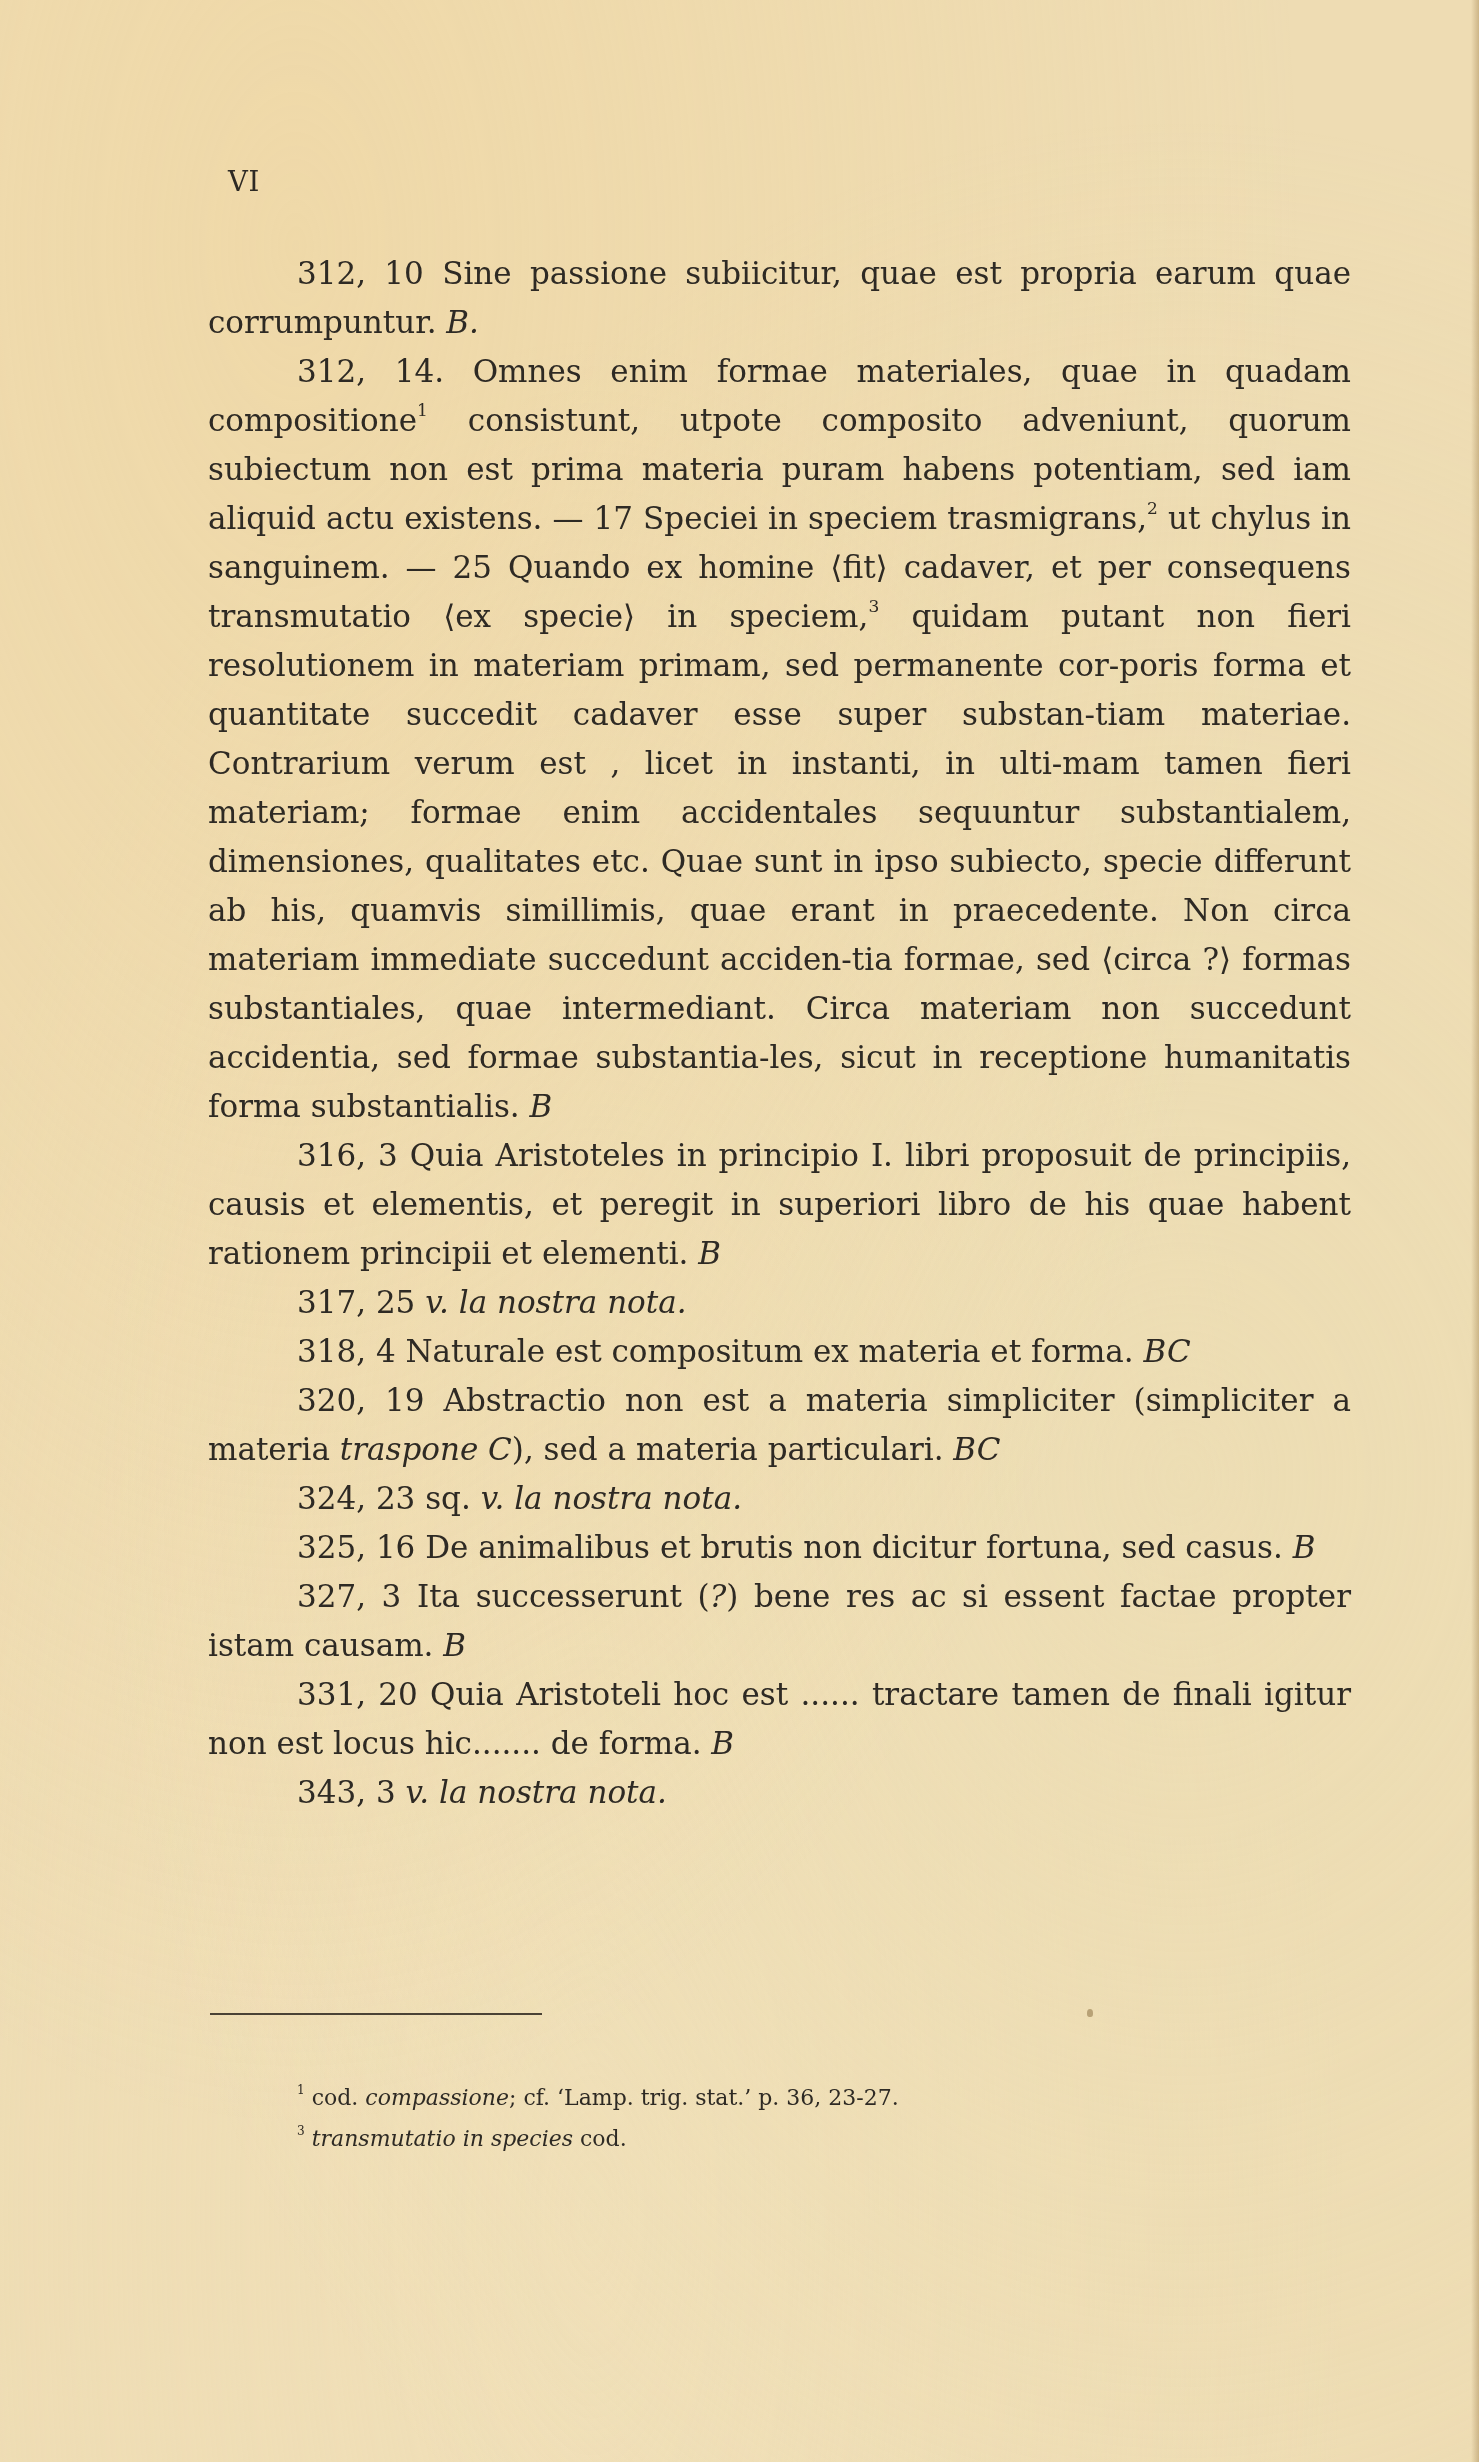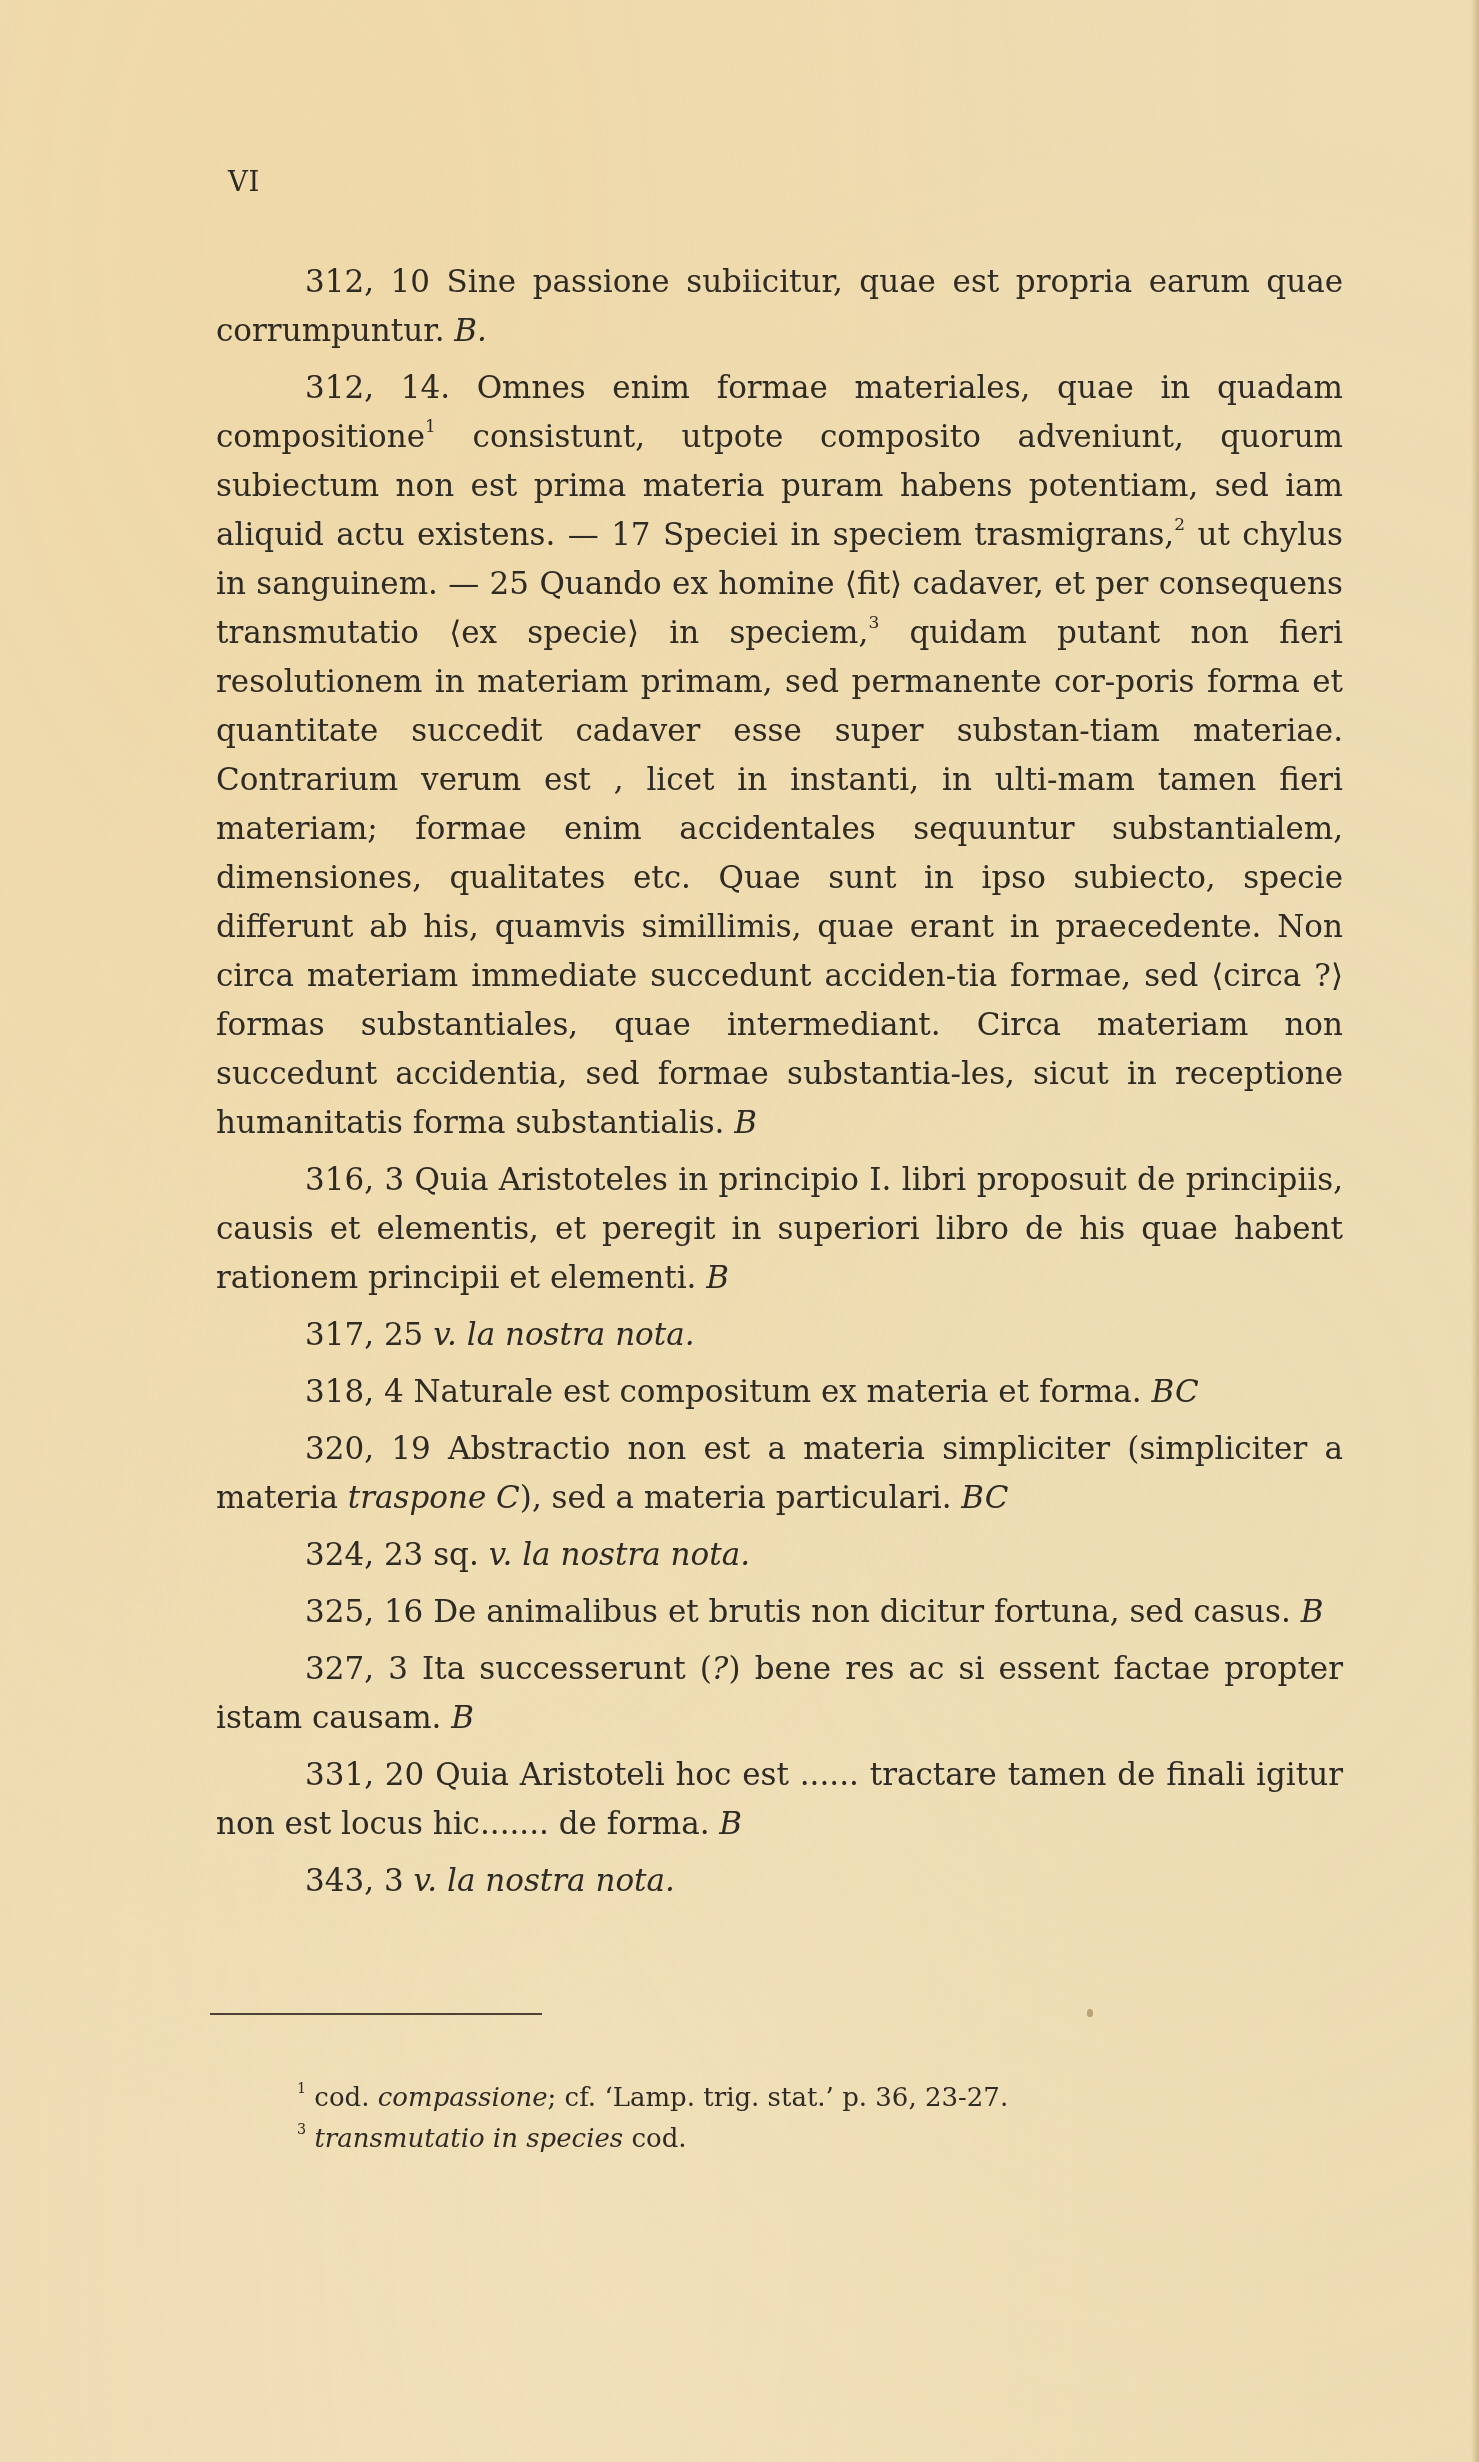--- a/index.html
+++ b/index.html
@@ -20,35 +20,35 @@
   }
   .page-number {
     position: absolute; left: 208px; top: 166px;
     font-size: 27.4px; letter-spacing: 0.6px; margin-left: 20px;
   }
   .body-text {
     position: absolute; left: 208px; top: 249px; width: 1143px;
     font-size: 31px; line-height: 49px;
     text-align: justify; hyphens: manual;
   }
-  .para { margin: 8px; text-indent: 89px; }
+  .para { margin: 0; text-indent: 89px; }
   .para .ref { }
   .it { font-style: italic; }
   sup { font-size: 0.55em; line-height: 0; vertical-align: 0.9em; }
   .rule {
     position: absolute; left: 210px; top: 2013px; width: 332px; height: 1.8px;
     background: #4a4235;
   }
   .speck {
     position: absolute; left: 1087px; top: 2009px; width: 6px; height: 8.3px;
     border-radius: 50% 50% 40% 40%; background: #b8a276;
   }
   .footnotes {
     position: absolute; left: 208px; top: 2077px; width: 1143px;
-    font-size: 26px; line-height: 41px; text-align: justify;
+    font-size: 22px; line-height: 41px; text-align: justify;
   }
   .fn { margin: 0; text-indent: 89px; }
 </style>
 </head>
 <body style="background-color: rgb(238, 220, 179); color: rgb(46, 42, 36);">
 
 <div class="page-edge"></div>
 
 <div class="page-number">VI</div>
 

